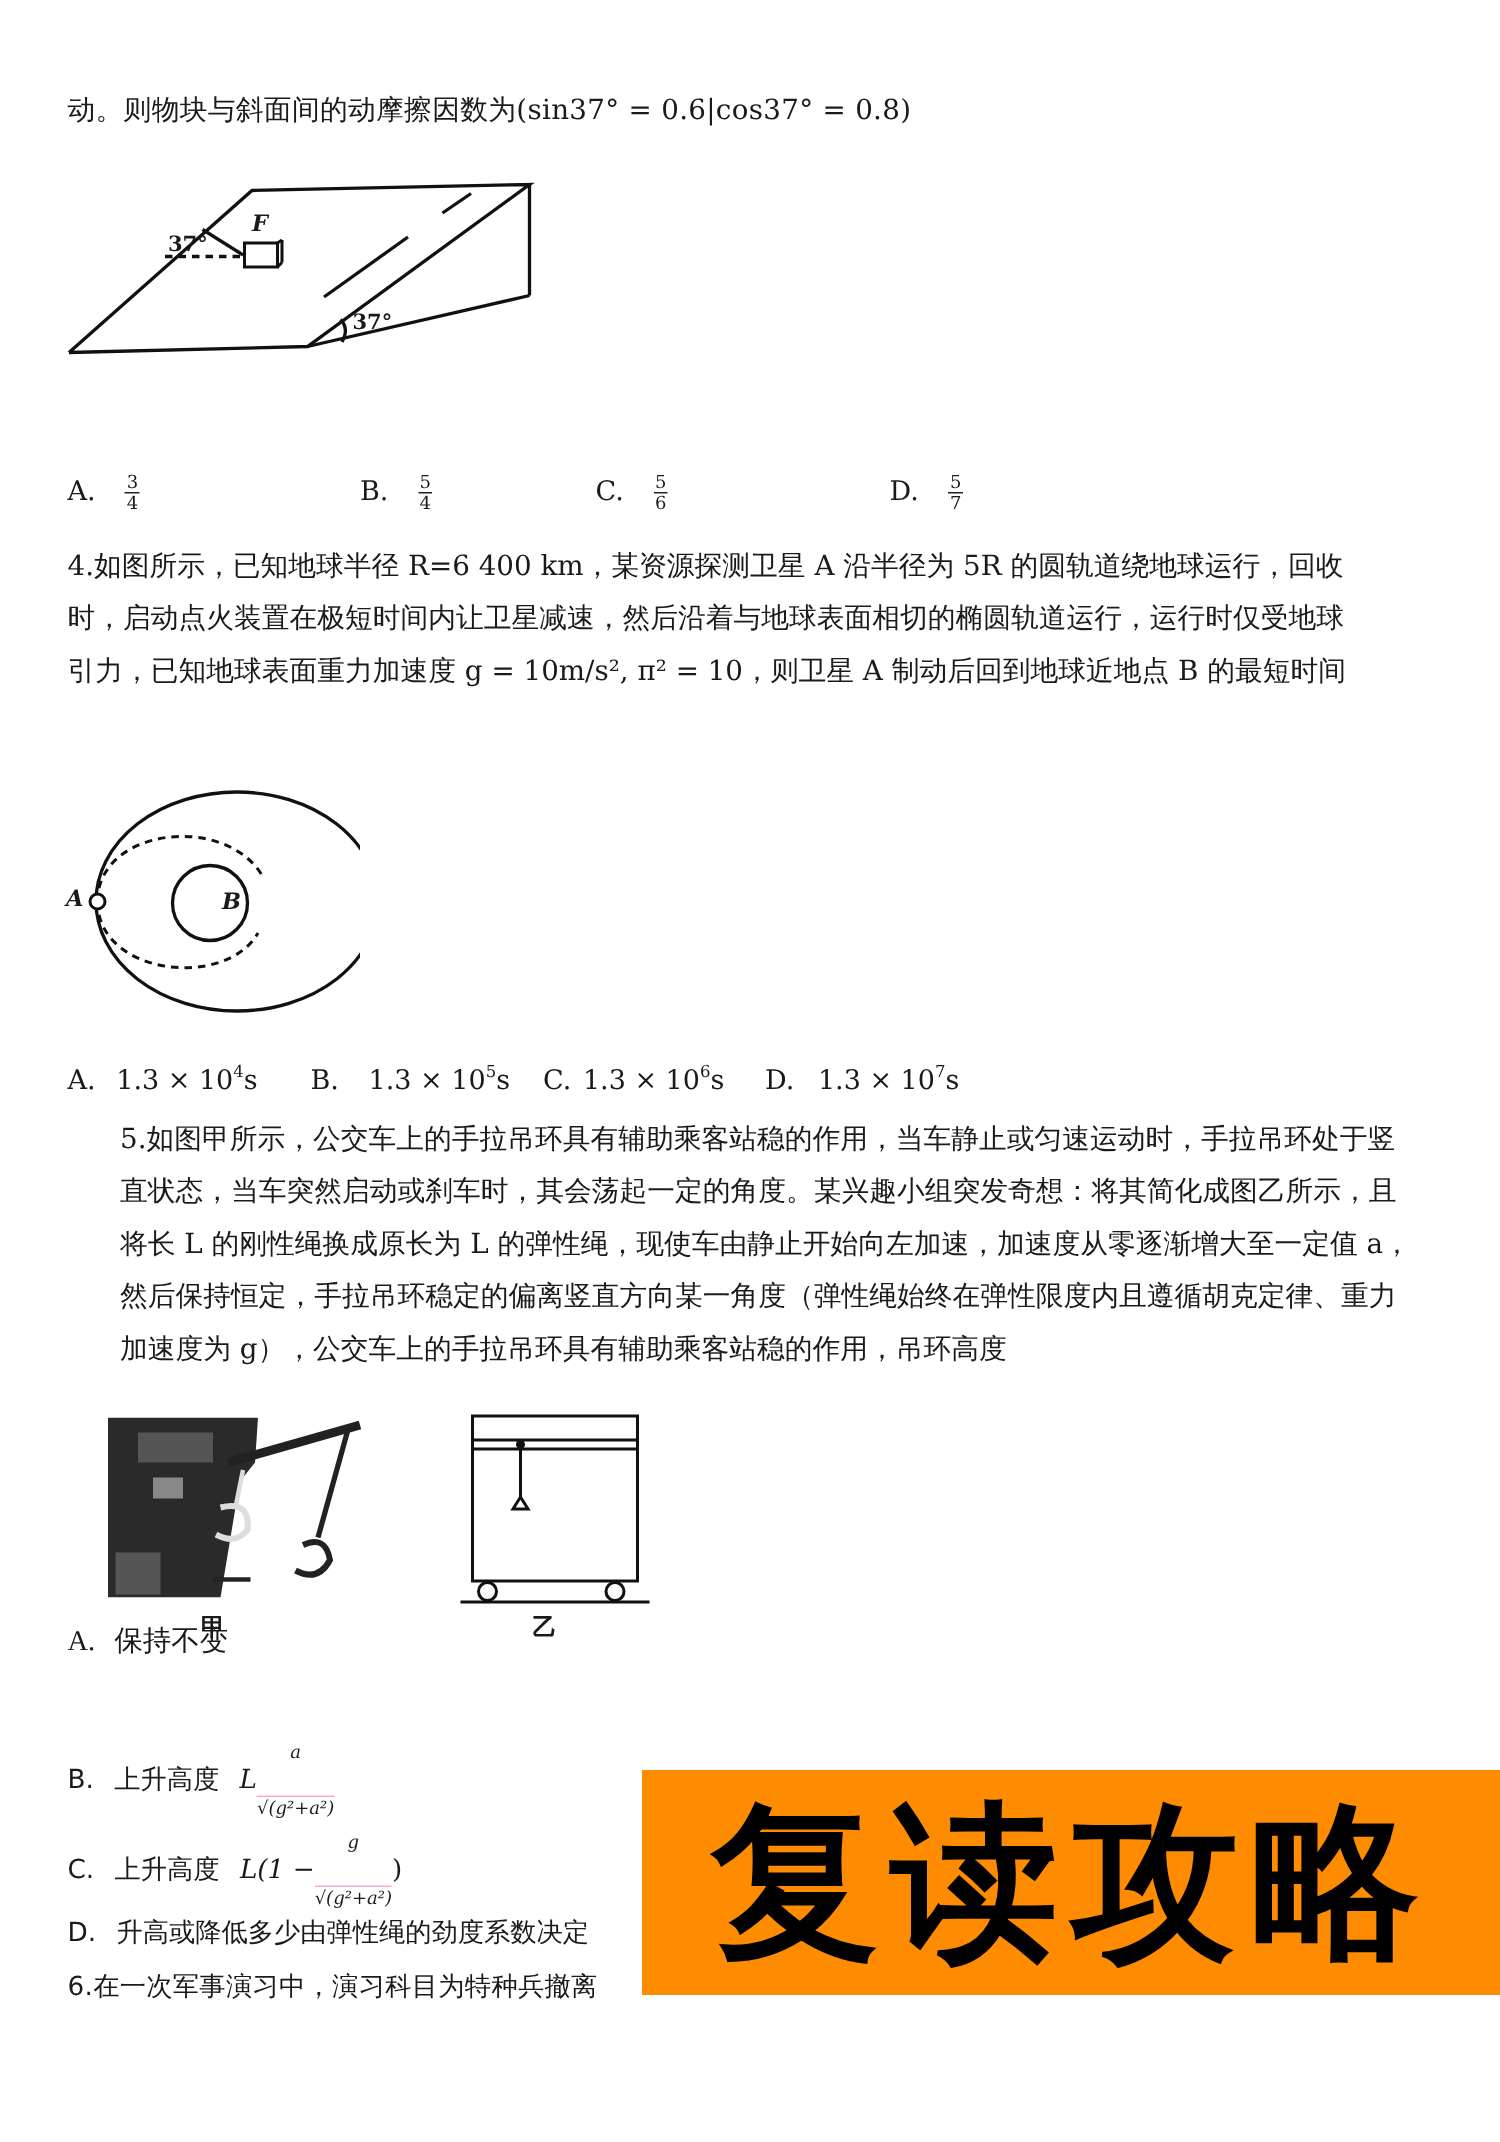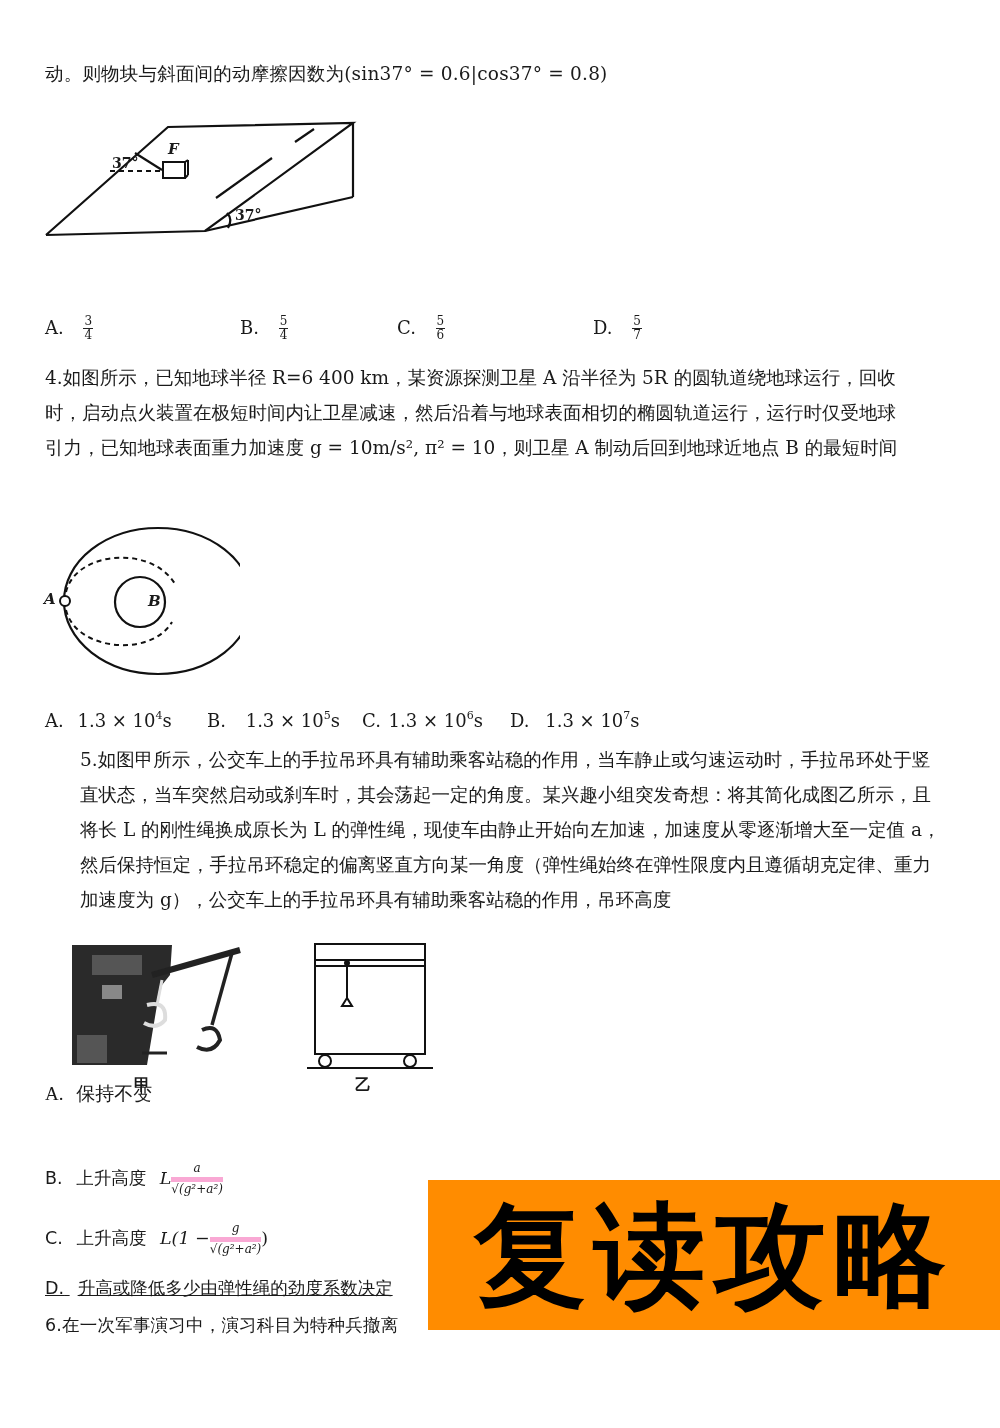--- a/index.html
+++ b/index.html
@@ -19,21 +19,21 @@
     .frac { display: inline-flex; flex-direction: column; align-items: center; vertical-align: middle;
             font-size: 12px; line-height: 13px; margin-left: 14px; }
     .frac .num { border-bottom: 1px solid #222; padding: 0 1px; }
     .frac .den { padding: 0 1px; }
     .sans { font-family: "DejaVu Sans", "Liberation Sans", sans-serif; }
     sup { font-size: 11px; vertical-align: 8px; line-height: 0; }
     .it { font-style: italic; }
     .mathfrac { display: inline-flex; flex-direction: column; align-items: center; vertical-align: middle;
                 font-size: 12px; line-height: 13px; font-style: italic; }
     .mathfrac .num { padding-bottom: 2px; }
-    .mathfrac .den { border-top: 5px solid #f9a8d4; padding-top: 1px; }
+    .mathfrac .den { border-top: 1px solid #f9a8d4; padding-top: 1px; margin-top: 20px; }
     .banner {
       position: absolute; left: 428px; top: 1180px; width: 572px; height: 150px;
       background: #FF8C00;
       display: flex; align-items: center; justify-content: center;
     }
     .banner-text {
       color: #000000; font-family: "DejaVu Sans", "Liberation Sans", sans-serif;
       font-weight: bold; font-size: 112px; letter-spacing: 8px; line-height: 1;
     }
     .caption { position: absolute; font-size: 16px; font-weight: bold; }
@@ -184,21 +184,21 @@
     </span>
 </div>
 <div class="opt-row sans" style="left:45px; top:1222px; font-size:17.5px;">
   <span>C.</span>
   <span style="margin-left:8px;">上升高度</span>
   <span class="it" style="font-family:'DejaVu Serif',serif; margin-left:8px;">L(1 −</span><span class="mathfrac" style="font-family:'DejaVu Serif',serif;">
       <span class="num">g</span>
       <span class="den">√(g²+a²)</span>
     </span><span style="font-family:'DejaVu Serif',serif;">)</span>
 </div>
-<div class="opt-row sans" style="left:45px; top:1276px; font-size:17.5px;text-decoration:underline;">
+<div class="opt-row sans" style="left:45px; top:1276px; font-size:17.5px;">
   <span>D.</span>
   <span style="margin-left:8px;">升高或降低多少由弹性绳的劲度系数决定</span>
 </div>
 
 <div class="line sans" style="top:1313px; font-size:17.5px;">6.在一次军事演习中，演习科目为特种兵撤离</div>
 
 <div class="banner">
   <span class="banner-text">复读攻略</span>
 </div>
 

